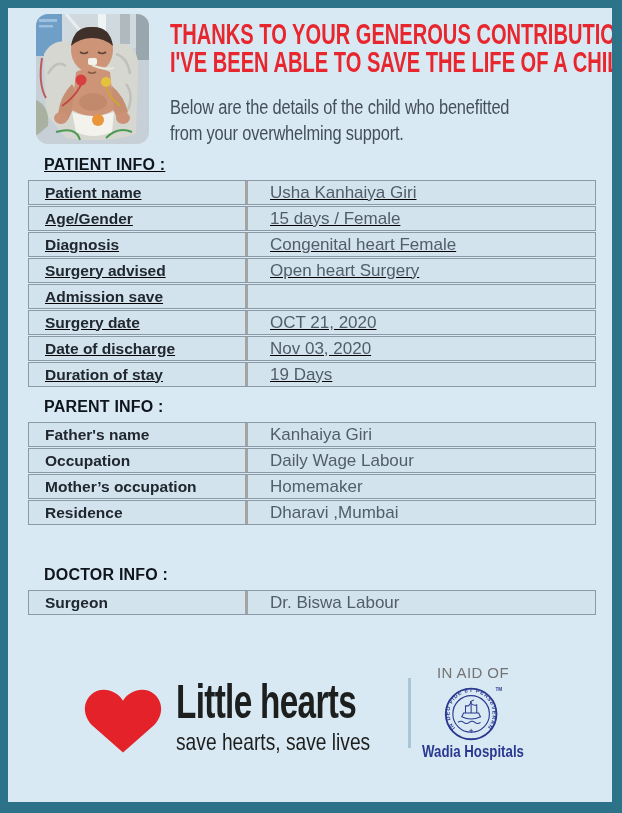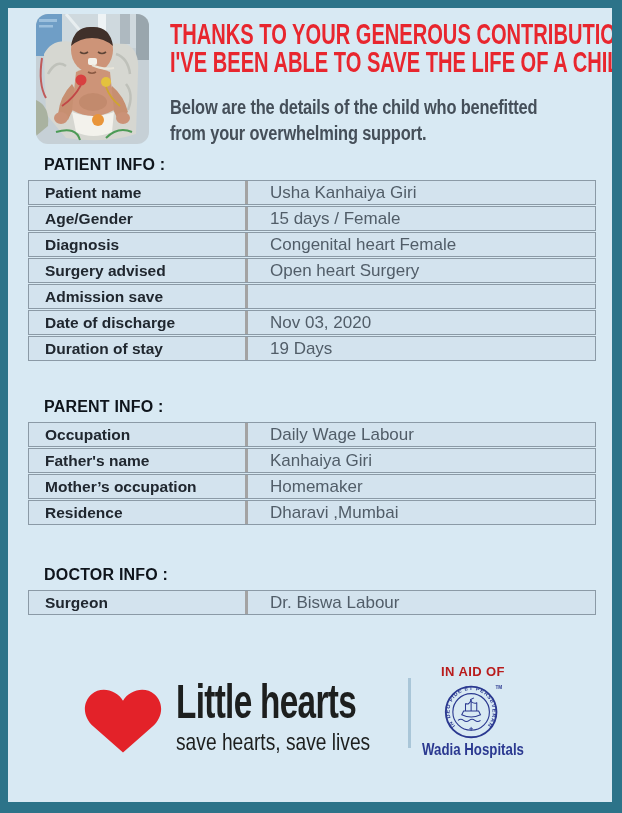--- a/index.html
+++ b/index.html
@@ -6,43 +6,43 @@
   .page{
     width:622px;height:813px;box-sizing:border-box;position:relative;overflow:hidden;
     border-style:solid;border-color:#2c7389;border-width:8px 10px 11px 8px;
     background:#d8e9f3;font-family:"Liberation Sans",sans-serif;
   }
   
   .photo{position:absolute;left:28px;top:6px;width:113px;height:130px;border-radius:12px;overflow:hidden;}
   .headline{position:absolute;left:162px;top:12px;}
   .headline span{display:block;white-space:nowrap;transform:scaleX(0.67);transform-origin:left top;
     font-weight:bold;font-size:30px;line-height:28px;color:#e8262e;}
-  .subtitle{position:absolute;left:162px;top:86px;font-weight:bold;color:#454f59;
+  .subtitle{position:absolute;left:162px;top:86px;font-weight:normal;color:#454f59;
     font-size:20px;line-height:26px;letter-spacing:-0.2px;}
   .subtitle span{display:block;white-space:nowrap;transform:scaleX(0.82);transform-origin:left top;}
   
   .section{position:absolute;left:20px;width:568px;}
-  #sec-patient{top:148px;} #sec-parent{top:390px;} #sec-doctor{top:558px;}
+  #sec-patient{top:148px;text-decoration:underline;} #sec-parent{top:390px;} #sec-doctor{top:558px;}
   .sec-heading{font-size:16px;font-weight:bold;color:#0f151c;margin:0 0 6px 16px;letter-spacing:0.2px;}
   .info-row{display:flex;box-sizing:border-box;height:25px;margin-bottom:1px;
     background:#d3e3ee;border:1px solid #8b9aa6;align-items:stretch;}
   .cell-label{flex:0 0 200px;border-right:3px solid #a3a3a3;padding-left:16px;
     font-weight:bold;font-size:15.5px;color:#20272f;display:flex;align-items:center;}
   .cell-value{padding-left:22px;font-size:17px;color:#515d68;display:flex;align-items:center;white-space:pre;}
   
   .footer{position:absolute;left:0;top:652px;width:488px;height:120px;}
   .heart{position:absolute;left:74px;top:26px;}
   .brandblock{position:absolute;left:168px;top:16px;color:#1d1f1e;}
   .brand{display:block;white-space:nowrap;font-size:49px;line-height:50px;font-weight:bold;
     letter-spacing:-1px;transform:scaleX(0.68);transform-origin:left top;}
   .tagline{display:block;white-space:nowrap;font-size:24px;margin-top:2px;
     transform:scaleX(0.80);transform-origin:left top;}
   .aid-divider{position:absolute;left:400px;top:18px;width:3px;height:70px;background:#a9c6d8;}
   .aid{position:absolute;left:396px;top:4px;width:138px;text-align:center;}
-  .in-aid{font-size:13px;font-weight:bold;color:#b91c1c;letter-spacing:0.4px;}
+  .in-aid{font-size:15px;font-weight:normal;color:#737373;letter-spacing:0.4px;}
   .seal{display:block;margin:2px auto 0;}
   .wadia{display:block;font-size:17px;font-weight:bold;color:#2b3990;white-space:nowrap;
     transform:scaleX(0.78);margin-top:-1px;}
 </style>
 </head>
 <body>
 
 <div class="page">
 
   <div class="photo">
@@ -107,40 +107,44 @@
           <div class="cell-value">Congenital heart Female</div>
         </div>
       <div class="info-row">
           <div class="cell-label">Surgery advised</div>
           <div class="cell-value">Open heart Surgery</div>
         </div>
       <div class="info-row">
           <div class="cell-label">Admission save</div>
         </div>
       <div class="info-row">
+          <div class="cell-label">Surgery date</div>
+          <div class="cell-value">OCT 21, 2020</div>
+        </div>
+      <div class="info-row">
           <div class="cell-label">Date of discharge</div>
           <div class="cell-value">Nov 03, 2020</div>
         </div>
       <div class="info-row">
           <div class="cell-label">Duration of stay</div>
           <div class="cell-value">19 Days</div>
         </div>
     </div>
   </div>
 
   <div class="section" id="sec-parent">
     <div class="sec-heading">PARENT INFO :</div>
     <div>
       <div class="info-row">
+          <div class="cell-label">Father's name</div>
+          <div class="cell-value">Kanhaiya Giri</div>
+        </div>
+      <div class="info-row">
           <div class="cell-label">Occupation</div>
           <div class="cell-value">Daily Wage Labour</div>
-        </div>
-      <div class="info-row">
-          <div class="cell-label">Father's name</div>
-          <div class="cell-value">Kanhaiya Giri</div>
         </div>
       <div class="info-row">
           <div class="cell-label">Mother’s occupation</div>
           <div class="cell-value">Homemaker</div>
         </div>
       <div class="info-row">
           <div class="cell-label">Residence</div>
           <div class="cell-value">Dharavi ,Mumbai</div>
         </div>
     </div>

